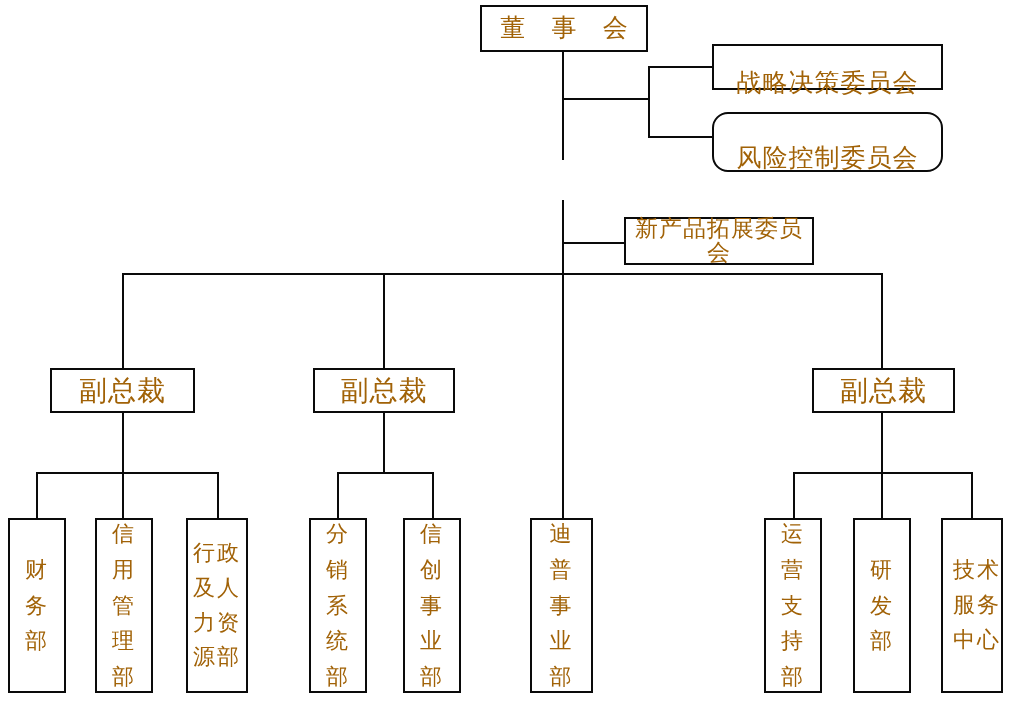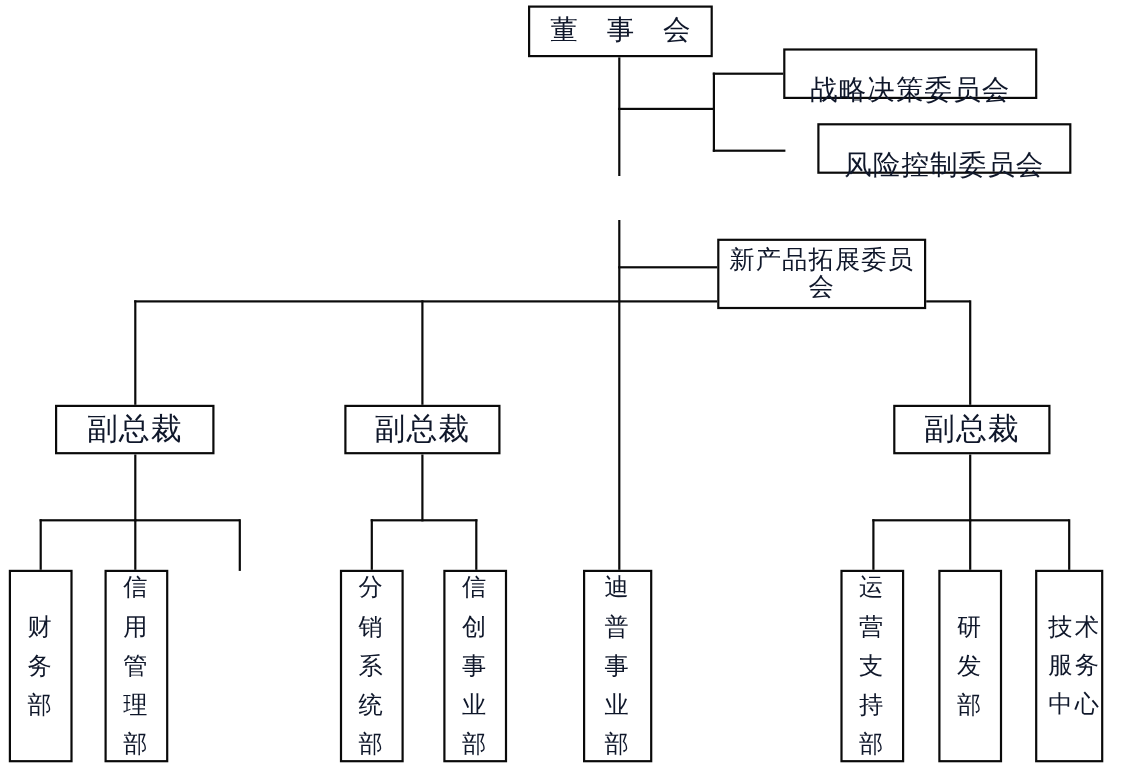--- a/index.html
+++ b/index.html
@@ -13,21 +13,21 @@
     height: 706px;
     background: #ffffff;
     font-family: "Liberation Serif", "DejaVu Serif", serif;
     overflow: hidden;
   }
   .node {
     position: absolute;
     box-sizing: border-box;
     border: 2px solid #0a0a0a;
     background: #ffffff;
-    color: #0f172a;
+    color: #a16207;
     display: flex;
     align-items: center;
     justify-content: center;
     text-align: center;
     line-height: 1.05;
     z-index: 3;
   }
   .node .txt {
     display: block;
     white-space: pre-line;
@@ -95,26 +95,26 @@
   <div class="line vline" style="left:971px; top:472px; height:47px;"></div>
 
   <div class="node lvl-top" style="left:480px; top:5px; width:168px; height:47px;">
     <span class="txt">董 事 会</span>
   </div>
 
   <div class="node lvl-committee" style="left:712px; top:44px; width:231px; height:46px;">
     <span class="txt">战略决策委员会</span>
   </div>
 
-  <div class="node lvl-committee" style="left:743px; top:112px; width:231px; height:46px;">
+  <div class="node lvl-committee" style="left:712px; top:112px; width:231px; height:60px;border-radius:16px;">
     <span class="txt">风险控制委员会</span>
   </div>
 
 
-  <div class="node lvl-newprod" style="left:652px; top:217px; width:190px; height:64px;">
+  <div class="node lvl-newprod" style="left:624px; top:217px; width:190px; height:48px;">
     <span class="txt">新产品拓展委员会</span>
   </div>
 
   <div class="node lvl-vp" style="left:50px; top:368px; width:145px; height:45px;">
     <span class="txt">副总裁</span>
   </div>
 
   <div class="node lvl-vp" style="left:313px; top:368px; width:142px; height:45px;">
     <span class="txt">副总裁</span>
   </div>
@@ -130,20 +130,26 @@
   </div>
 
   <div class="node dept" style="left:95px; top:518px; width:58px; height:175px;">
     <span class="txt">信
 用
 管
 理
 部</span>
   </div>
 
+  <div class="node dept two-col" style="left:186px; top:518px; width:62px; height:175px;">
+    <span class="txt">行政
+及人
+力资
+源部</span>
+  </div>
 
   <div class="node dept" style="left:309px; top:518px; width:58px; height:175px;">
     <span class="txt">分
 销
 系
 统
 部</span>
   </div>
 
   <div class="node dept" style="left:403px; top:518px; width:58px; height:175px;">

